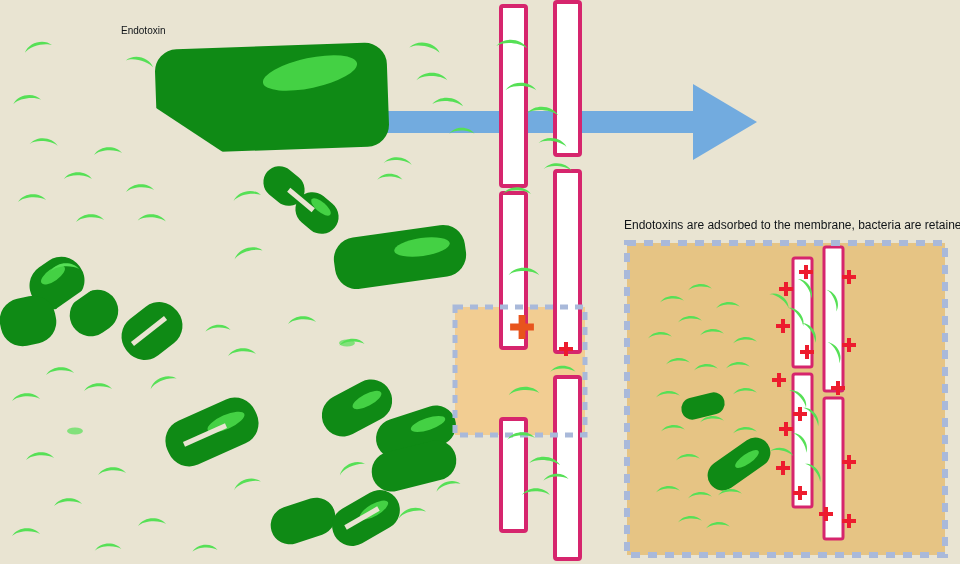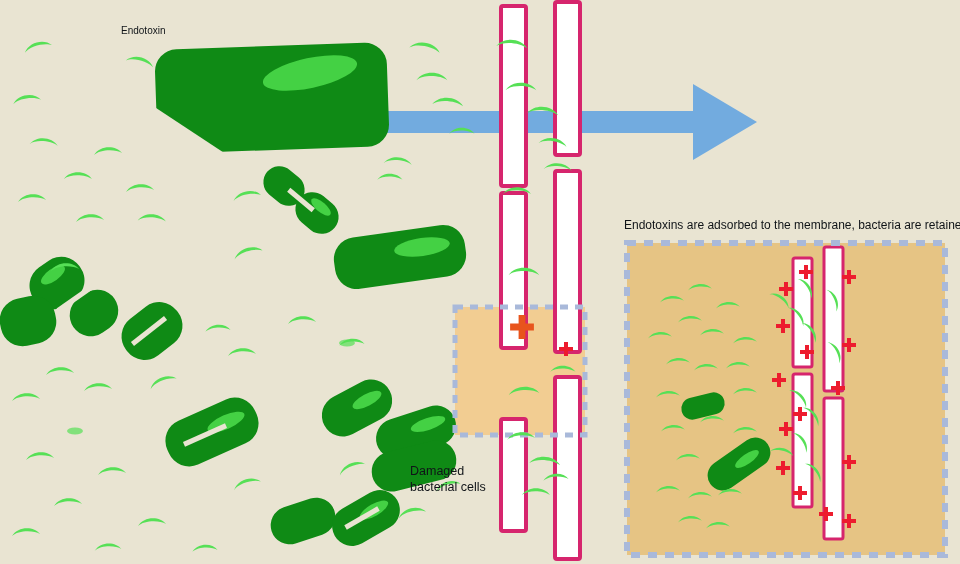--- a/index.html
+++ b/index.html
@@ -162,18 +162,14 @@
       <path d="M -7 0 H 7 M 0 -7 V 7" stroke="var(--c-plus_red)" stroke-width="4" fill="none" transform="translate(786 429) scale(1)"></path>
       <path d="M -7 0 H 7 M 0 -7 V 7" stroke="var(--c-plus_red)" stroke-width="4" fill="none" transform="translate(849 462) scale(1)"></path>
       <path d="M -7 0 H 7 M 0 -7 V 7" stroke="var(--c-plus_red)" stroke-width="4" fill="none" transform="translate(783 468) scale(1)"></path>
       <path d="M -7 0 H 7 M 0 -7 V 7" stroke="var(--c-plus_red)" stroke-width="4" fill="none" transform="translate(800 493) scale(1)"></path>
       <path d="M -7 0 H 7 M 0 -7 V 7" stroke="var(--c-plus_red)" stroke-width="4" fill="none" transform="translate(826 514) scale(1)"></path>
       <path d="M -7 0 H 7 M 0 -7 V 7" stroke="var(--c-plus_red)" stroke-width="4" fill="none" transform="translate(849 521) scale(1)"></path>
       <rect x="627" y="243" width="318" height="312" fill="none" stroke="var(--c-dash)" stroke-width="6" stroke-dasharray="9 8"></rect>
     </svg>
 
   <div class="lbl lbl-endotoxin">Endotoxin</div>
-  <div class="lbl lbl-damaged">
-    <div>Damaged</div>
-    <div>bacterial cells</div>
-  </div>
   <div class="lbl lbl-inset">Endotoxins are adsorbed to the membrane, bacteria are retained</div>
 </div>
 
 </body></html>

